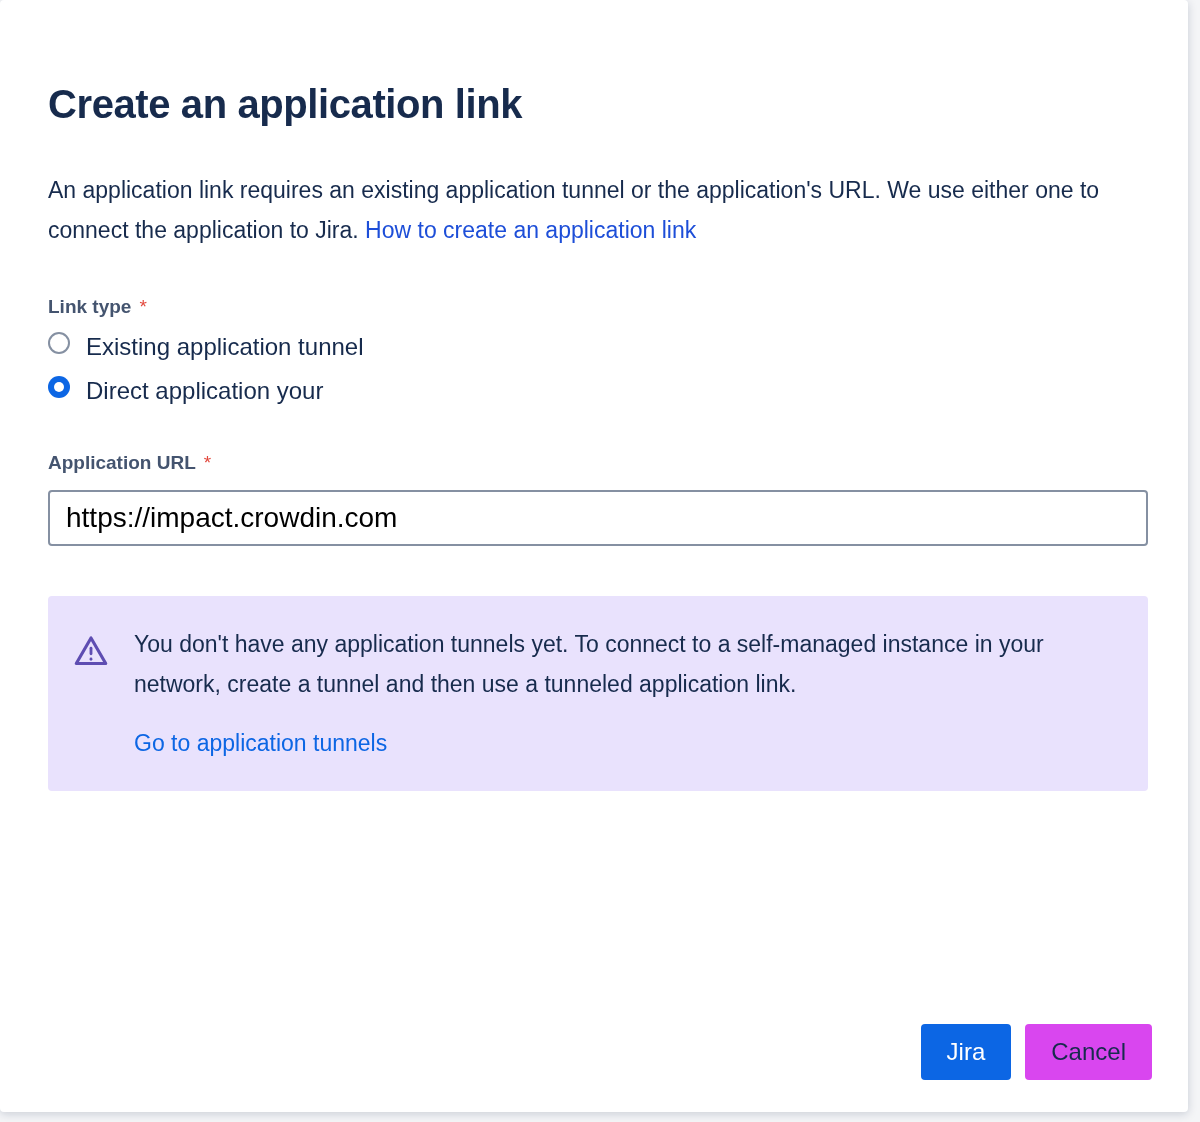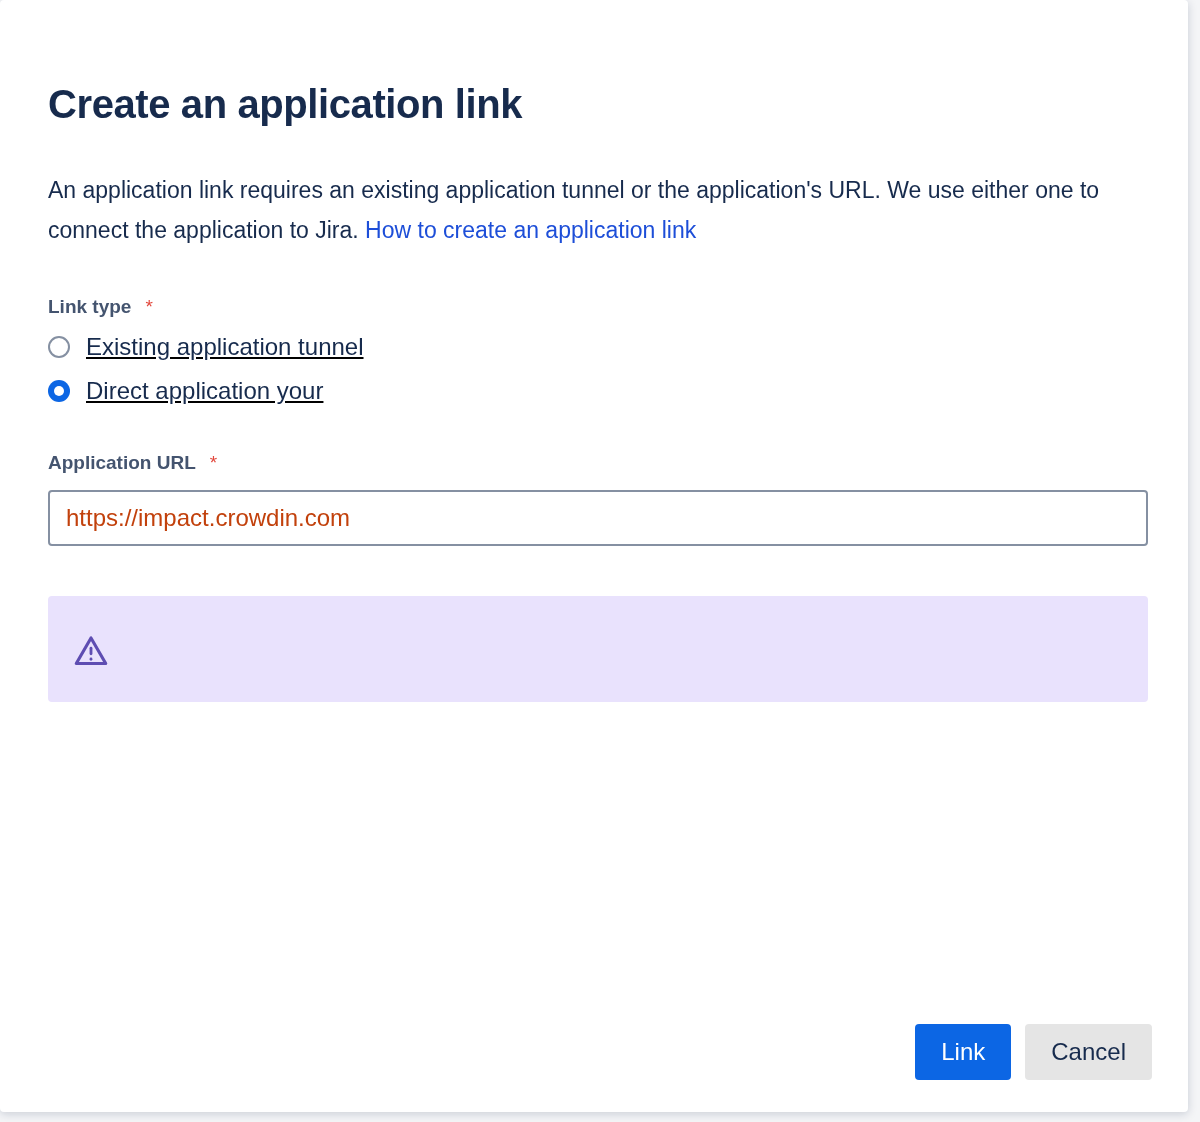--- a/index.html
+++ b/index.html
@@ -53,36 +53,35 @@
     cursor: pointer;
   }
 
   .field-label {
     margin-top: 46px;
     font-size: 19px;
     font-weight: bold;
     color: #44546f;
     display: flex;
     align-items: baseline;
-    gap: 14px;
+    gap: 8px;
   }
 
   .required {
     color: #e2483d;
     font-size: 19px;
     font-weight: normal;
   }
 
   .radio-row {
     display: flex;
-    align-items: center;
+    align-items: flex-start;
     gap: 16px;
     margin-top: 14px;
     cursor: pointer;
-    text-decoration: underline;
   }
 
   .radio {
     width: 22px;
     height: 22px;
     border-radius: 50%;
     border: 2px solid #8590a2;
     background: #ffffff;
     box-sizing: border-box;
     flex: none;
@@ -111,22 +110,22 @@
   }
 
   .url-input {
     margin-top: 16px;
     width: 1100px;
     height: 56px;
     box-sizing: border-box;
     border: 2px solid #8590a2;
     border-radius: 4px;
     padding: 0 16px;
-    font-size: 24px;
-    color: #c2410c;
+    font-size: 28px;
+    color: #000000;
     font-family: "Liberation Sans", sans-serif;
     background: #ffffff;
     outline: none;
   }
 
   .banner {
     margin-top: 50px;
     width: 1100px;
     box-sizing: border-box;
     background: #e9e2fd;
@@ -181,21 +180,21 @@
     cursor: pointer;
     line-height: 28px;
   }
 
   .btn-primary {
     background: #0c66e4;
     color: #ffffff;
   }
 
   .btn-secondary {
-    background: #e5e5e5;
+    background: #d946ef;
     color: #172b4d;
   }
 </style>
 </head>
 <body>
 
 <div class="dialog">
   <div class="content">
 
     <h1 class="title">Create an application link</h1>
@@ -227,21 +226,25 @@
     <input class="url-input" type="text" value="https://impact.crowdin.com" style="">
 
     <div class="banner">
       <span class="banner-icon">
         <svg viewBox="0 0 24 24" width="34" height="34" aria-hidden="true">
           <path d="M12 2.8 1.6 20.8h20.8L12 2.8z" fill="none" stroke="#5e4db2" stroke-width="2.2" stroke-linejoin="round"></path>
           <rect x="11" y="9" width="2" height="6" rx="1" fill="#5e4db2"></rect>
           <rect x="11" y="16.6" width="2" height="2.2" rx="1" fill="#5e4db2"></rect>
         </svg>
       </span>
+      <div class="banner-body">
+        <div class="banner-text">You don't have any application tunnels yet. To connect to a self-managed instance in your network, create a tunnel and then use a tunneled application link.</div>
+        <a class="banner-link" href="#">Go to application tunnels</a>
+      </div>
     </div>
 
   </div>
 
   <div class="footer">
-    <button class="btn btn-primary">Link</button>
+    <button class="btn btn-primary">Jira</button>
     <button class="btn btn-secondary">Cancel</button>
   </div>
 </div>
 
 </body></html>

